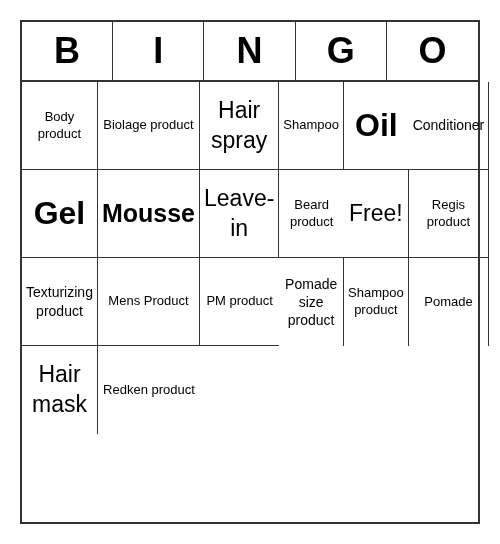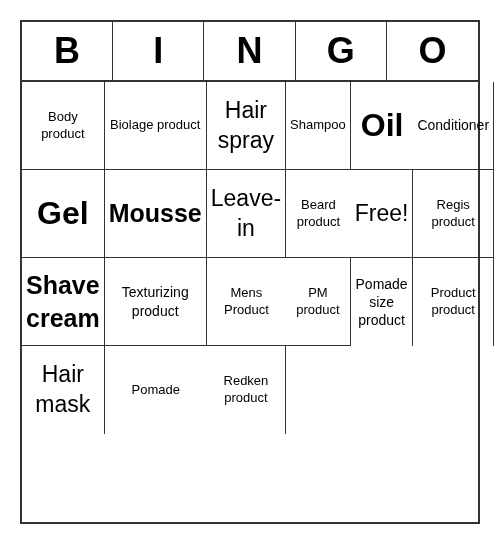--- a/index.html
+++ b/index.html
@@ -116,40 +116,37 @@
       <div class="bingo-cell">
         <span class="cell-text">Beard product</span>
       </div>
       <div class="bingo-cell">
         <span class="cell-text large">Free!</span>
       </div>
       <div class="bingo-cell">
         <span class="cell-text">Regis product</span>
       </div>
       <div class="bingo-cell">
-        <span class="cell-text medium">Shave cream</span>
-      </div>
-      <div class="bingo-cell">
         <span class="cell-text small">Texturizing product</span>
       </div>
       <div class="bingo-cell">
         <span class="cell-text">Mens Product</span>
       </div>
       <div class="bingo-cell">
         <span class="cell-text">PM product</span>
       </div>
       <div class="bingo-cell">
         <span class="cell-text small">Pomade size product</span>
       </div>
       <div class="bingo-cell">
-        <span class="cell-text">Product product</span>
+        <span class="cell-text">Shampoo product</span>
+      </div>
+      <div class="bingo-cell">
+        <span class="cell-text">Pomade</span>
       </div>
       <div class="bingo-cell">
         <span class="cell-text large">Hair mask</span>
-      </div>
-      <div class="bingo-cell">
-        <span class="cell-text">Pomade</span>
       </div>
       <div class="bingo-cell">
         <span class="cell-text">Redken product</span>
       </div>
     </div>
 </div>
 
 </body></html>

